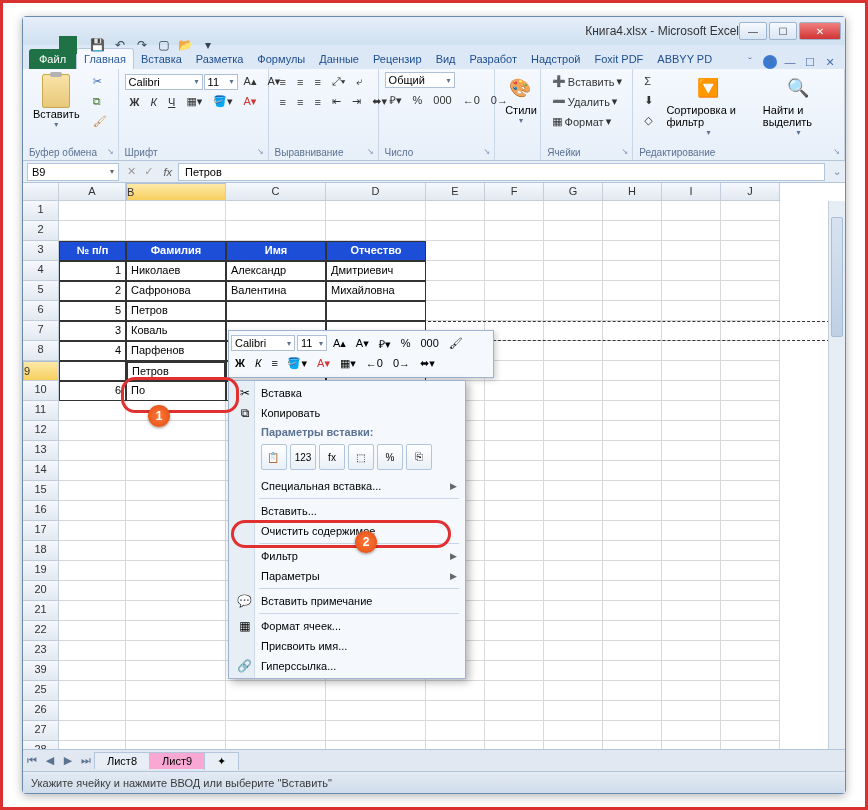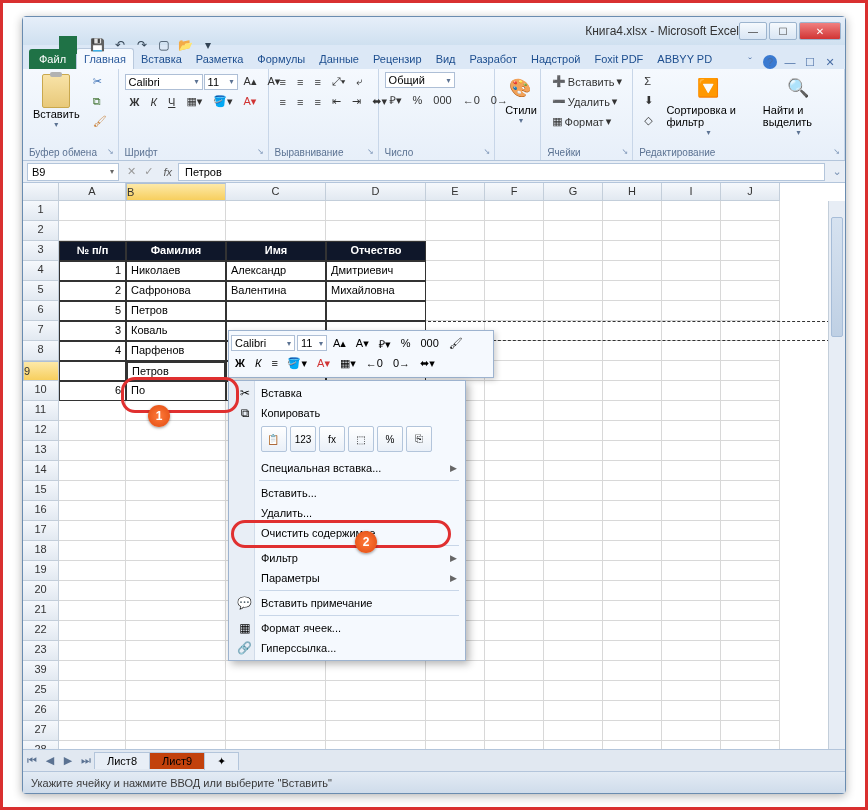--- a/index.html
+++ b/index.html
@@ -61,21 +61,21 @@
 .f-expand { width:16px; text-align:center; color:#7a93b5; }
 
 
 .sheet-area { flex:1; background:#fff; position:relative; overflow:hidden; }
 .grid { display:grid; grid-template-columns:36px 67px 100px 100px 100px repeat(6, 59px); font-size:11px; }
 .hdr { background:linear-gradient(#f5f8fc,#e2e9f1); border-right:1px solid #c3ceda; border-bottom:1px solid #c3ceda; text-align:center; padding:2px 0; color:#333; height:18px; }
 .hdr.sel { background:linear-gradient(#fde9a8,#f7cf5e); }
 .rowhdr { background:linear-gradient(#f5f8fc,#e2e9f1); border-right:1px solid #c3ceda; border-bottom:1px solid #c3ceda; text-align:center; padding:2px 0; color:#333; height:20px; }
 .rowhdr.sel { background:linear-gradient(#fde9a8,#f7cf5e); }
 .cell { border-right:1px solid #d8d8d8; border-bottom:1px solid #d8d8d8; padding:2px 4px; height:20px; background:#fff; overflow:hidden; white-space:nowrap; }
-.table-hdr { background:#0f172a; color:#fff; font-weight:bold; text-align:center; border:1px solid #333; }
+.table-hdr { background:#1d4ed8; color:#fff; font-weight:bold; text-align:center; border:1px solid #333; }
 .table-cell { border:1px solid #333; background:#fff; }
 .table-cell.num { text-align:right; padding-right:4px; }
 
 
 .ants-top, .ants-bottom { position:absolute; left:36px; right:0; height:20px; border:1.5px dashed #333; pointer-events:none; }
 .ants-top { top:138px; }
 .active-cell { border:2px solid #333 !important; }
 
 
 .mini-toolbar { position:absolute; left:228px; top:330px; width:266px; height:48px; background:#f5f9fe; border:1px solid #9db3cf; box-shadow:2px 2px 6px rgba(0,0,0,.2); z-index:500; display:flex; flex-direction:column; padding:2px; font-size:11px; }
@@ -91,21 +91,21 @@
 .cm-icon-strip { background:#e8eef6; width:26px; position:absolute; left:0; top:0; bottom:0; border-right:1px solid #d0dbe9; }
 .cm-label { font-weight:bold; color:#5b7292; padding:3px 6px 3px 30px; }
 .paste-opts { display:flex; gap:3px; padding:3px 6px 6px 30px; }
 .paste-opt { width:26px; height:26px; background:linear-gradient(#fff,#eaf0f8); border:1px solid #b3c5db; border-radius:2px; display:flex; align-items:center; justify-content:center; font-size:10px; }
 
 
 .sheet-tabs { height:22px; background:#e1e8f1; border-top:1px solid #b3c5db; display:flex; align-items:center; font-size:11px; }
 .nav-btns { display:flex; }
 .nav-btn { width:18px; height:18px; display:flex; align-items:center; justify-content:center; color:#5b7292; }
 .stab { padding:2px 12px; background:#e8eef6; border:1px solid #b3c5db; border-bottom:none; margin-left:-1px; }
-.stab.active { background:#c2410c; }
+.stab.active { background:#f9a8d4; }
 
 
 .status { height:22px; background:linear-gradient(#e3ebf4,#cfdceb); border-top:1px solid #b3c5db; display:flex; align-items:center; font-size:11px; padding:0 8px; color:#3a3a3a; }
 
 
 .vscroll { position:absolute; right:0; top:18px; bottom:0; width:17px; background:#e7edf5; border-left:1px solid #c3ceda; }
 .vscroll .thumb { position:absolute; top:16px; left:2px; right:2px; height:120px; background:linear-gradient(#d6e2f0,#bfd0e4); border:1px solid #a7bdd8; border-radius:2px; }
 
 
 .callout { position:absolute; z-index:8000; pointer-events:none; }
@@ -684,40 +684,38 @@
 <div class="context-menu">
   <div class="cm-icon-strip"></div>
   <div class="cm-item">
       <span class="icon">✂</span>
       <span>Вставка</span>
     </div>
   <div class="cm-item">
       <span class="icon">⧉</span>
       <span>Копировать</span>
     </div>
+  <div class="cm-label">Параметры вставки:</div>
   <div class="paste-opts">
     <div class="paste-opt">📋</div>
     <div class="paste-opt">123</div>
     <div class="paste-opt">fx</div>
     <div class="paste-opt">⬚</div>
     <div class="paste-opt">%</div>
     <div class="paste-opt">⎘</div>
   </div>
   <div class="cm-item">
       <span>Специальная вставка...</span>
       <span class="arrow">▶</span>
     </div>
   <div class="cm-sep"></div>
   <div class="cm-item">
       <span>Вставить...</span>
     </div>
   <div class="cm-item">
-      <span>Удалить...</span>
-    </div>
-  <div class="cm-item">
       <span>Очистить содержимое</span>
     </div>
   <div class="cm-sep"></div>
   <div class="cm-item">
       <span>Фильтр</span>
       <span class="arrow">▶</span>
     </div>
   <div class="cm-item">
       <span>Параметры</span>
       <span class="arrow">▶</span>
@@ -726,16 +724,19 @@
   <div class="cm-item">
       <span class="icon">💬</span>
       <span>Вставить примечание</span>
     </div>
   <div class="cm-sep"></div>
   <div class="cm-item">
       <span class="icon">▦</span>
       <span>Формат ячеек...</span>
     </div>
   <div class="cm-item">
+      <span>Присвоить имя...</span>
+    </div>
+  <div class="cm-item">
       <span class="icon">🔗</span>
       <span>Гиперссылка...</span>
     </div>
 </div>
 
 </body></html>

